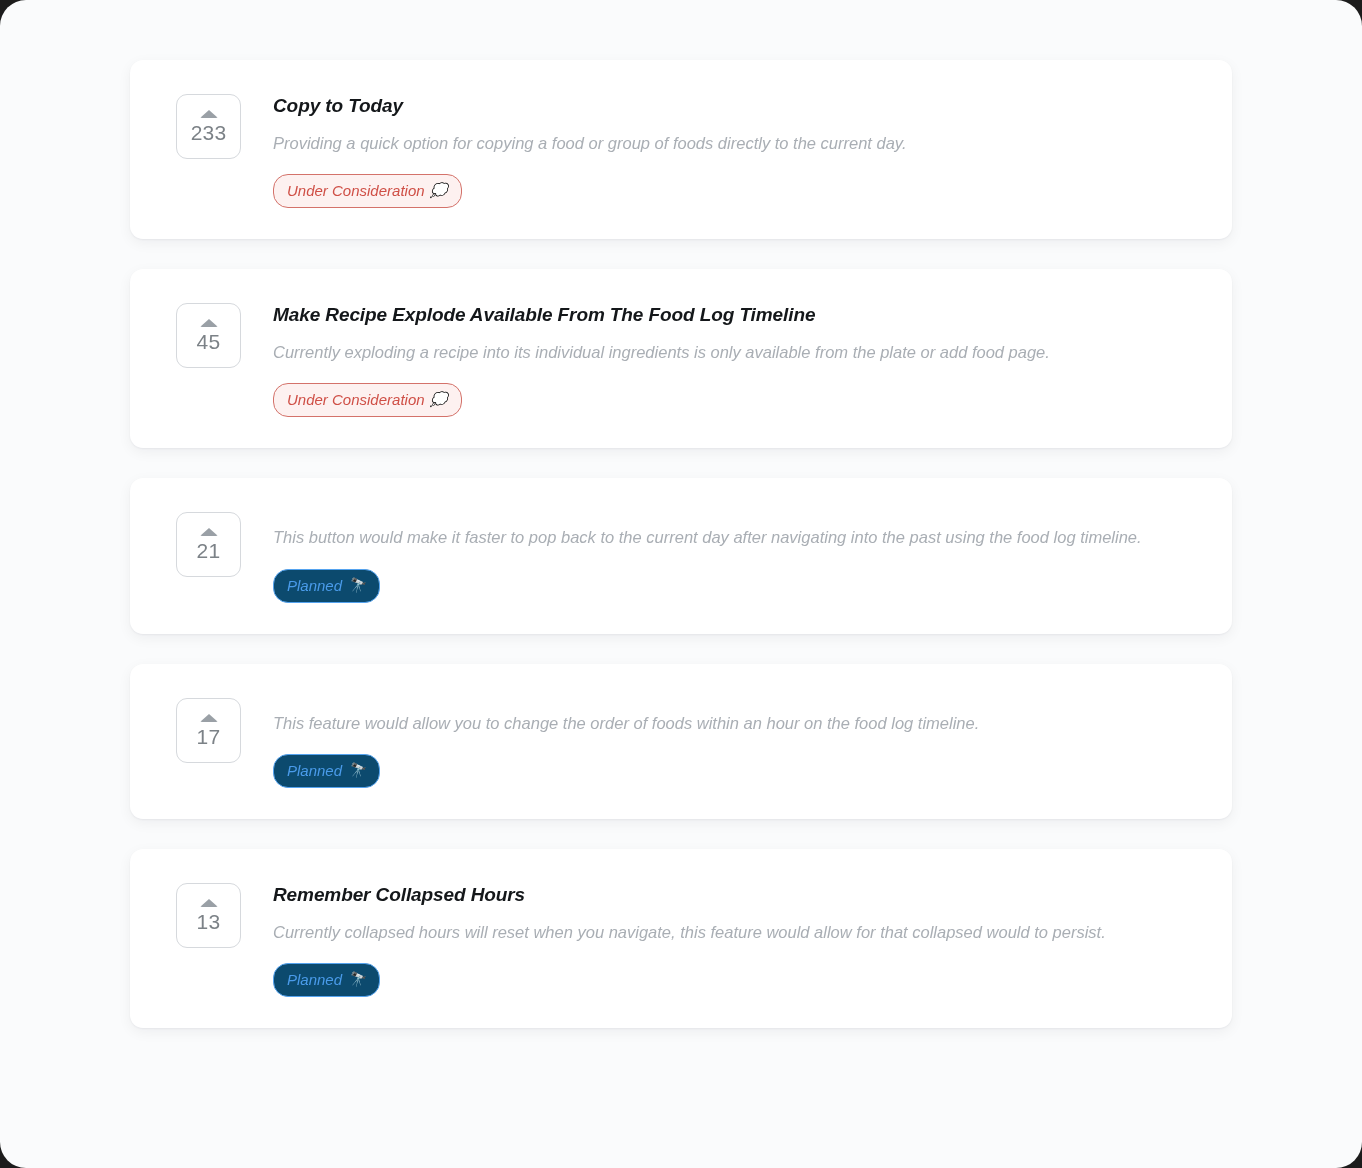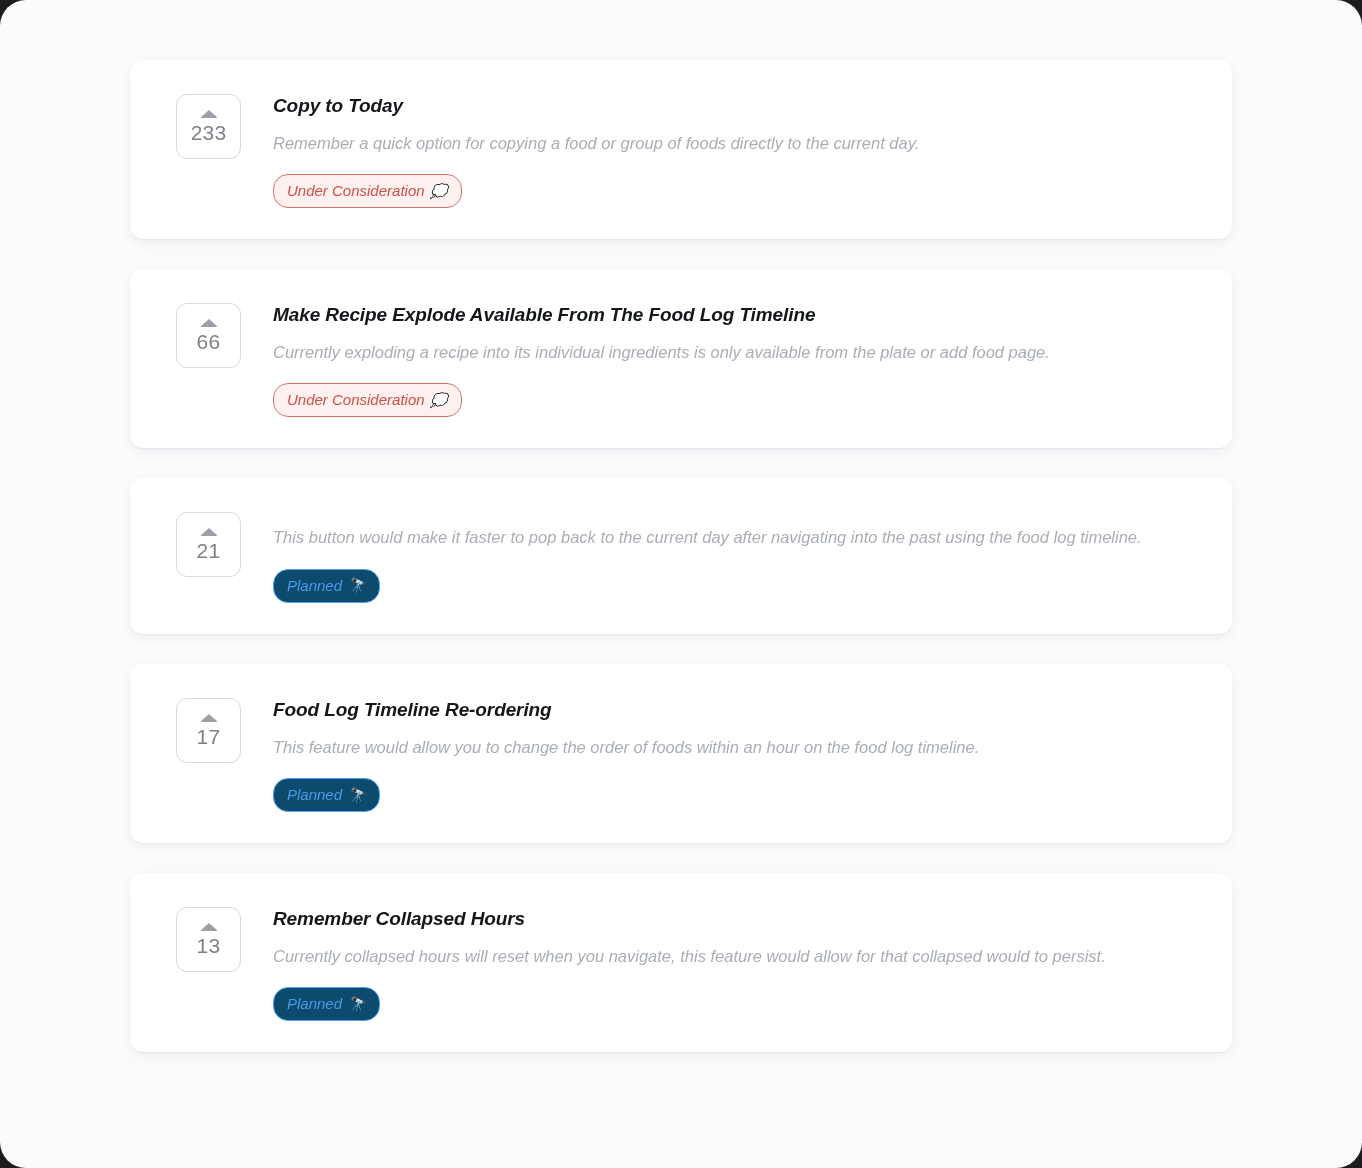--- a/index.html
+++ b/index.html
@@ -97,21 +97,20 @@
   .card-desc {
     margin-top: 15px;
     font-size: 16.5px;
     line-height: 1.3;
     color: #a9aeb4;
     font-weight: 400;
   }
 
   .status-badge {
     display: inline-flex;
-    align-items: center;
     gap: 6px;
     margin-top: 20px;
     padding: 8px 13px 9px 13px;
     border-radius: 15px;
     font-size: 15px;
     line-height: 1;
     font-weight: 400;
     cursor: pointer;
     white-space: nowrap;
   }
@@ -140,32 +139,32 @@
 <div class="page">
   <div class="feedback-list">
 
     <div class="feature-card">
       <div class="vote-box">
         <span class="vote-arrow"></span>
         <span class="vote-count">233</span>
       </div>
       <div class="card-body">
         <div class="card-title">Copy to Today</div>
-        <div class="card-desc">Remember a quick option for copying a food or group of foods directly to the current day.</div>
+        <div class="card-desc">Providing a quick option for copying a food or group of foods directly to the current day.</div>
         <div class="status-badge under-consideration">
           <span>Under Consideration</span>
           <span class="badge-emoji">💭</span>
         </div>
       </div>
     </div>
 
     <div class="feature-card">
       <div class="vote-box">
         <span class="vote-arrow"></span>
-        <span class="vote-count">66</span>
+        <span class="vote-count">45</span>
       </div>
       <div class="card-body">
         <div class="card-title">Make Recipe Explode Available From The Food Log Timeline</div>
         <div class="card-desc">Currently exploding a recipe into its individual ingredients is only available from the plate or add food page.</div>
         <div class="status-badge under-consideration">
           <span>Under Consideration</span>
           <span class="badge-emoji">💭</span>
         </div>
       </div>
     </div>
@@ -183,21 +182,20 @@
         </div>
       </div>
     </div>
 
     <div class="feature-card">
       <div class="vote-box">
         <span class="vote-arrow"></span>
         <span class="vote-count">17</span>
       </div>
       <div class="card-body">
-        <div class="card-title">Food Log Timeline Re-ordering</div>
         <div class="card-desc">This feature would allow you to change the order of foods within an hour on the food log timeline.</div>
         <div class="status-badge planned">
           <span>Planned</span>
           <span class="badge-emoji">🔭</span>
         </div>
       </div>
     </div>
 
     <div class="feature-card">
       <div class="vote-box">

